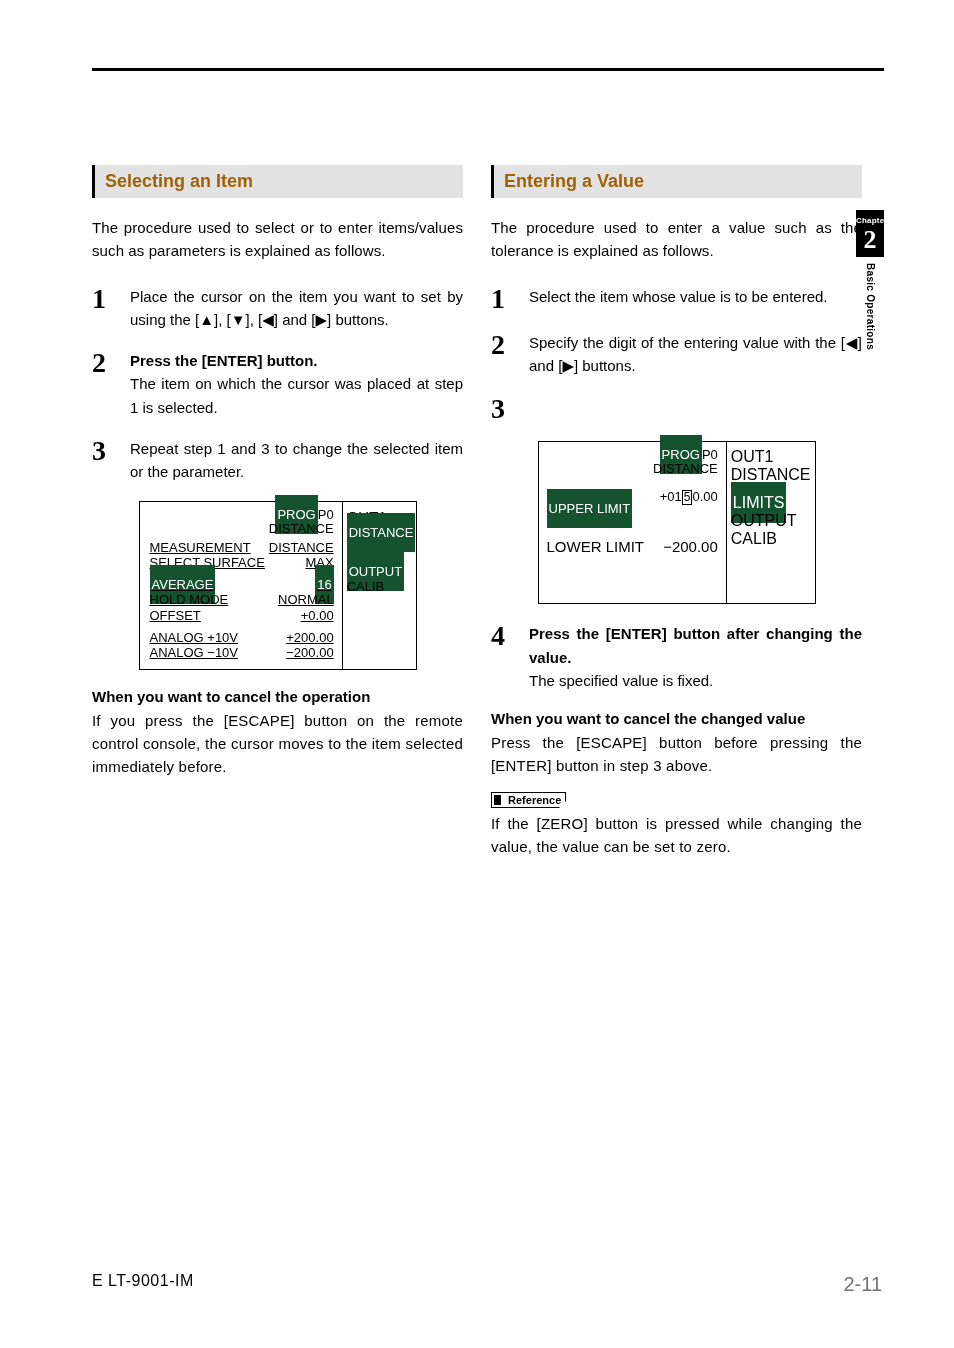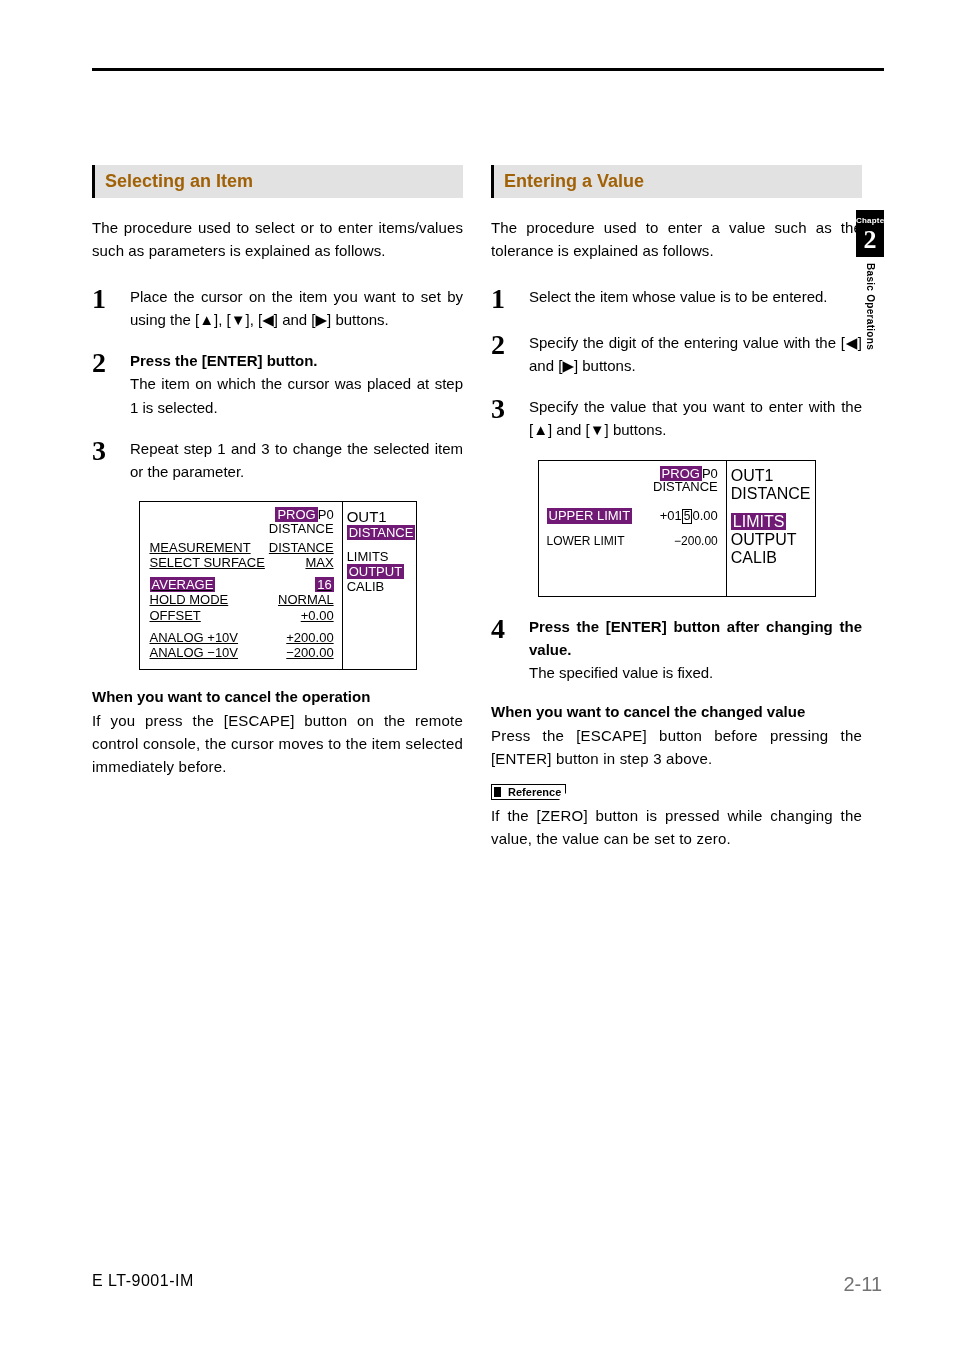--- a/index.html
+++ b/index.html
@@ -136,23 +136,23 @@
     border-left: 1px solid #000;
     padding: 6px 4px;
   }
   .fig1 .prog {
     text-align: right;
     font-size: 13px;
     line-height: 1.05;
     margin-bottom: 4px;
   }
   .inv {
-    background: #701a75;
+    background: #14532d;
     color: #fff;
-    padding: 0 2px;
+    padding: 12px 2px;
   }
   .fig1 .sideitem { font-size: 13px; line-height: 1.15; }
   .fig1 .sideitem.big { font-size: 15px; }
   .fig1 table {
     border-collapse: collapse;
     width: 100%;
     font-size: 13px;
     text-decoration: underline;
   }
   .fig1 td { padding: 0 2px; line-height: 1.2; vertical-align: top; white-space: nowrap;}
@@ -170,21 +170,21 @@
     flex: 1 1 auto;
     padding: 6px 8px 8px 8px;
   }
   .fig2 .side {
     flex: 0 0 74px;
     border-left: 1px solid #000;
     padding: 6px 4px;
   }
   .fig2 .prog { text-align: right; font-size: 13px; line-height: 1.05; margin-bottom:4px;}
   .fig2 .row { display:flex; justify-content:space-between; font-size:13px; margin-top:14px;}
-  .fig2 .row2 { display:flex; justify-content:space-between; font-size:12px; margin-top:10px;}
+  .fig2 .row2 { display:flex; justify-content:space-between; font-size:15px; margin-top:10px;}
   .fig2 .dbox {
     display:inline-block;
     border:1px solid #000;
     padding:0 1px;
     line-height: 13px;
     font-size:12px;
   }
 
   
   .tab {
@@ -350,23 +350,20 @@
 
     <div class="step">
       <div class="stepnum">2</div>
       <div class="stepbody bold">
         <span>Specify the digit of the entering value with the [</span><span class="tri">◀</span><span>] and [</span><span class="tri">▶</span><span>] buttons.</span>
       </div>
     </div>
 
     <div class="step">
       <div class="stepnum">3</div>
-      <div class="stepbody bold">
-        <span>Specify the value that you want to enter with the [</span><span class="tri">▲</span><span>] and [</span><span class="tri">▼</span><span>] buttons.</span>
-      </div>
     </div>
 
     
     <div class="figwrap">
       <div class="fig2">
         <div class="main">
           <div class="prog">
             <span class="inv">PROG</span><span>P0</span><br>
             <span>DISTANCE</span>
           </div>

